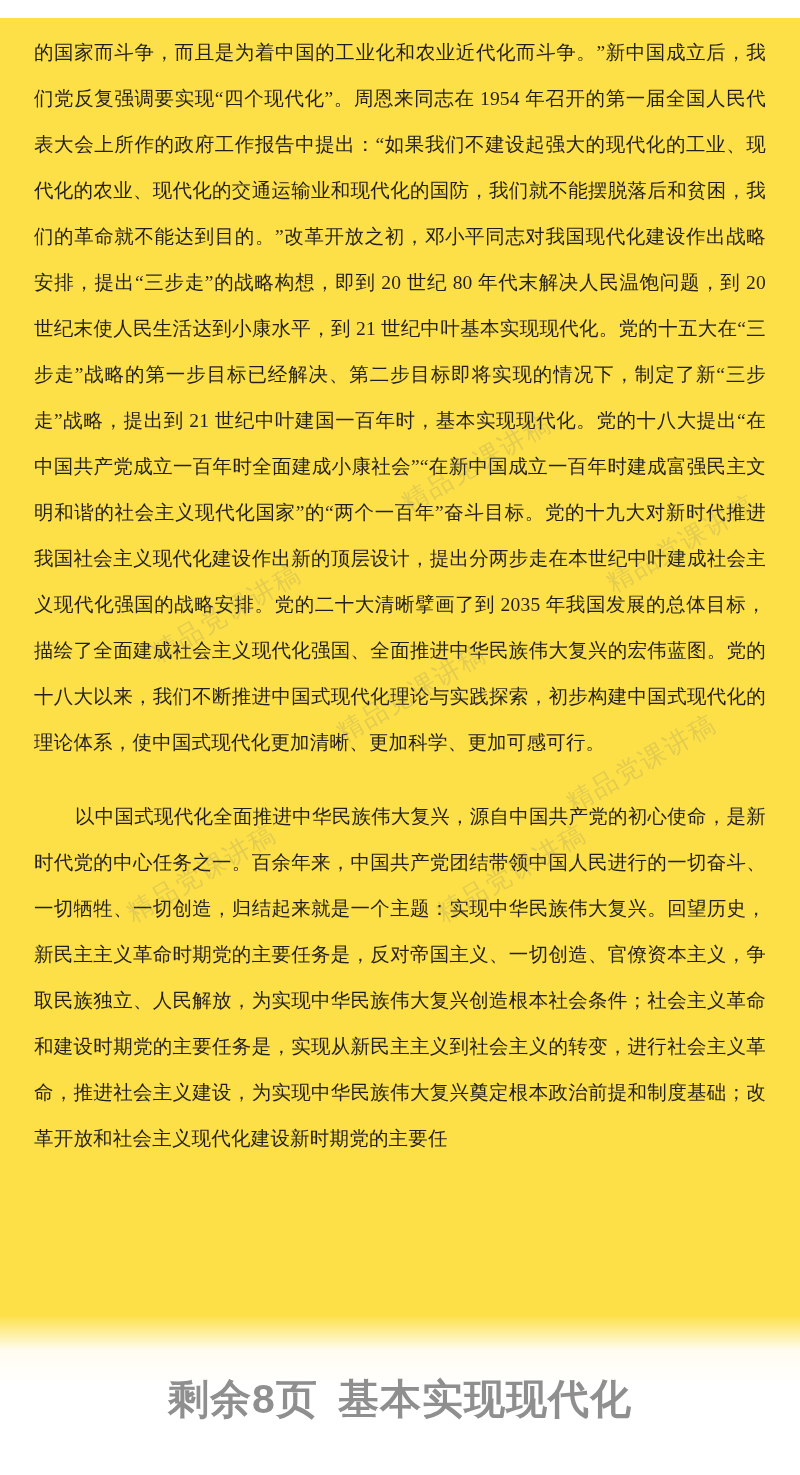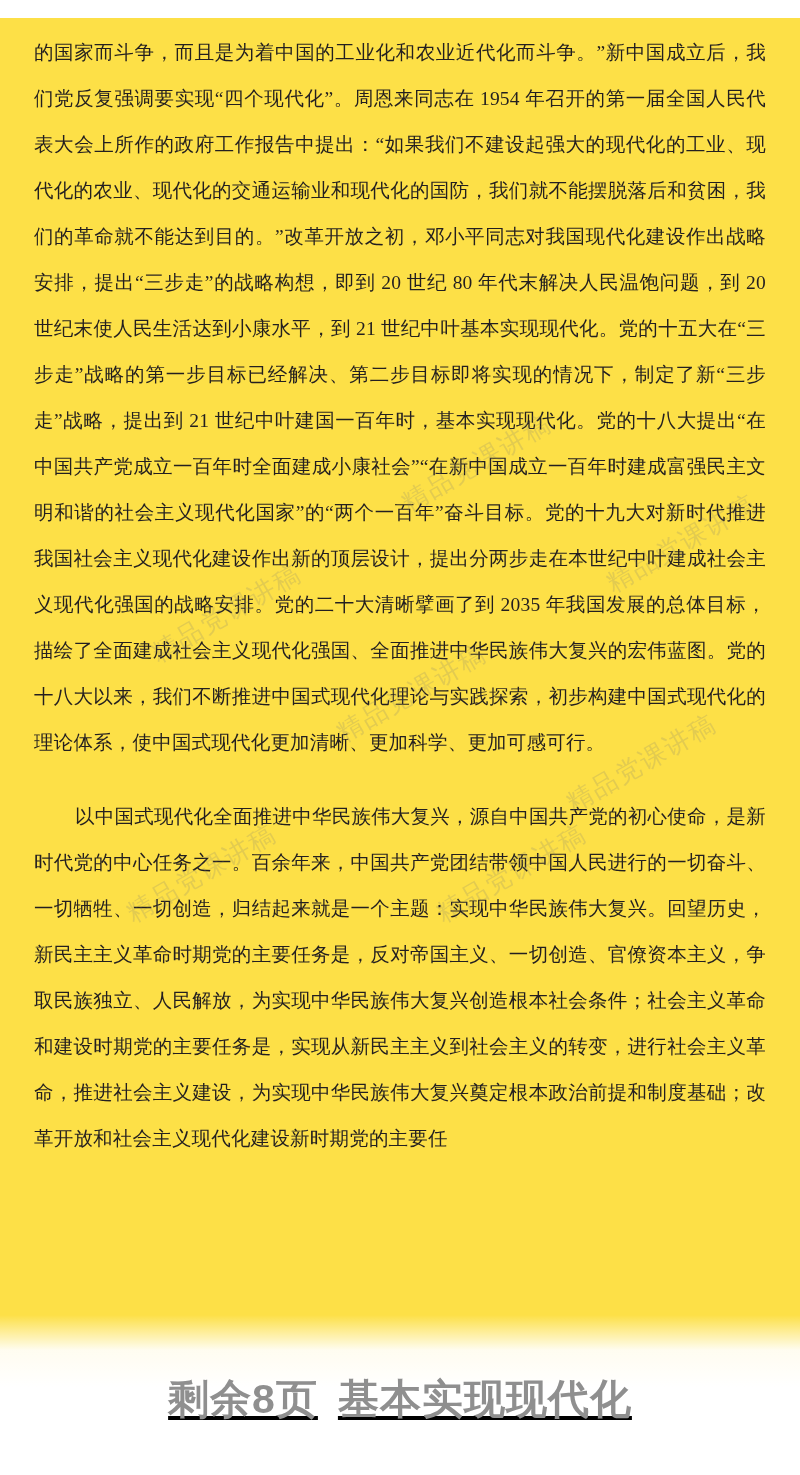--- a/index.html
+++ b/index.html
@@ -86,21 +86,20 @@
     display: flex;
     align-items: flex-end;
     justify-content: center;
     padding-bottom: 48px;
     box-sizing: border-box;
   }
   .banner-inner {
     display: flex;
     align-items: baseline;
     gap: 20px;
-    text-decoration: underline;
   }
   .banner-text {
     font-family: "Liberation Sans", sans-serif;
     font-weight: bold;
     font-size: 41px;
     color: #8f8f8f;
     letter-spacing: 1px;
   }
   .fade-top {
     position: absolute;

